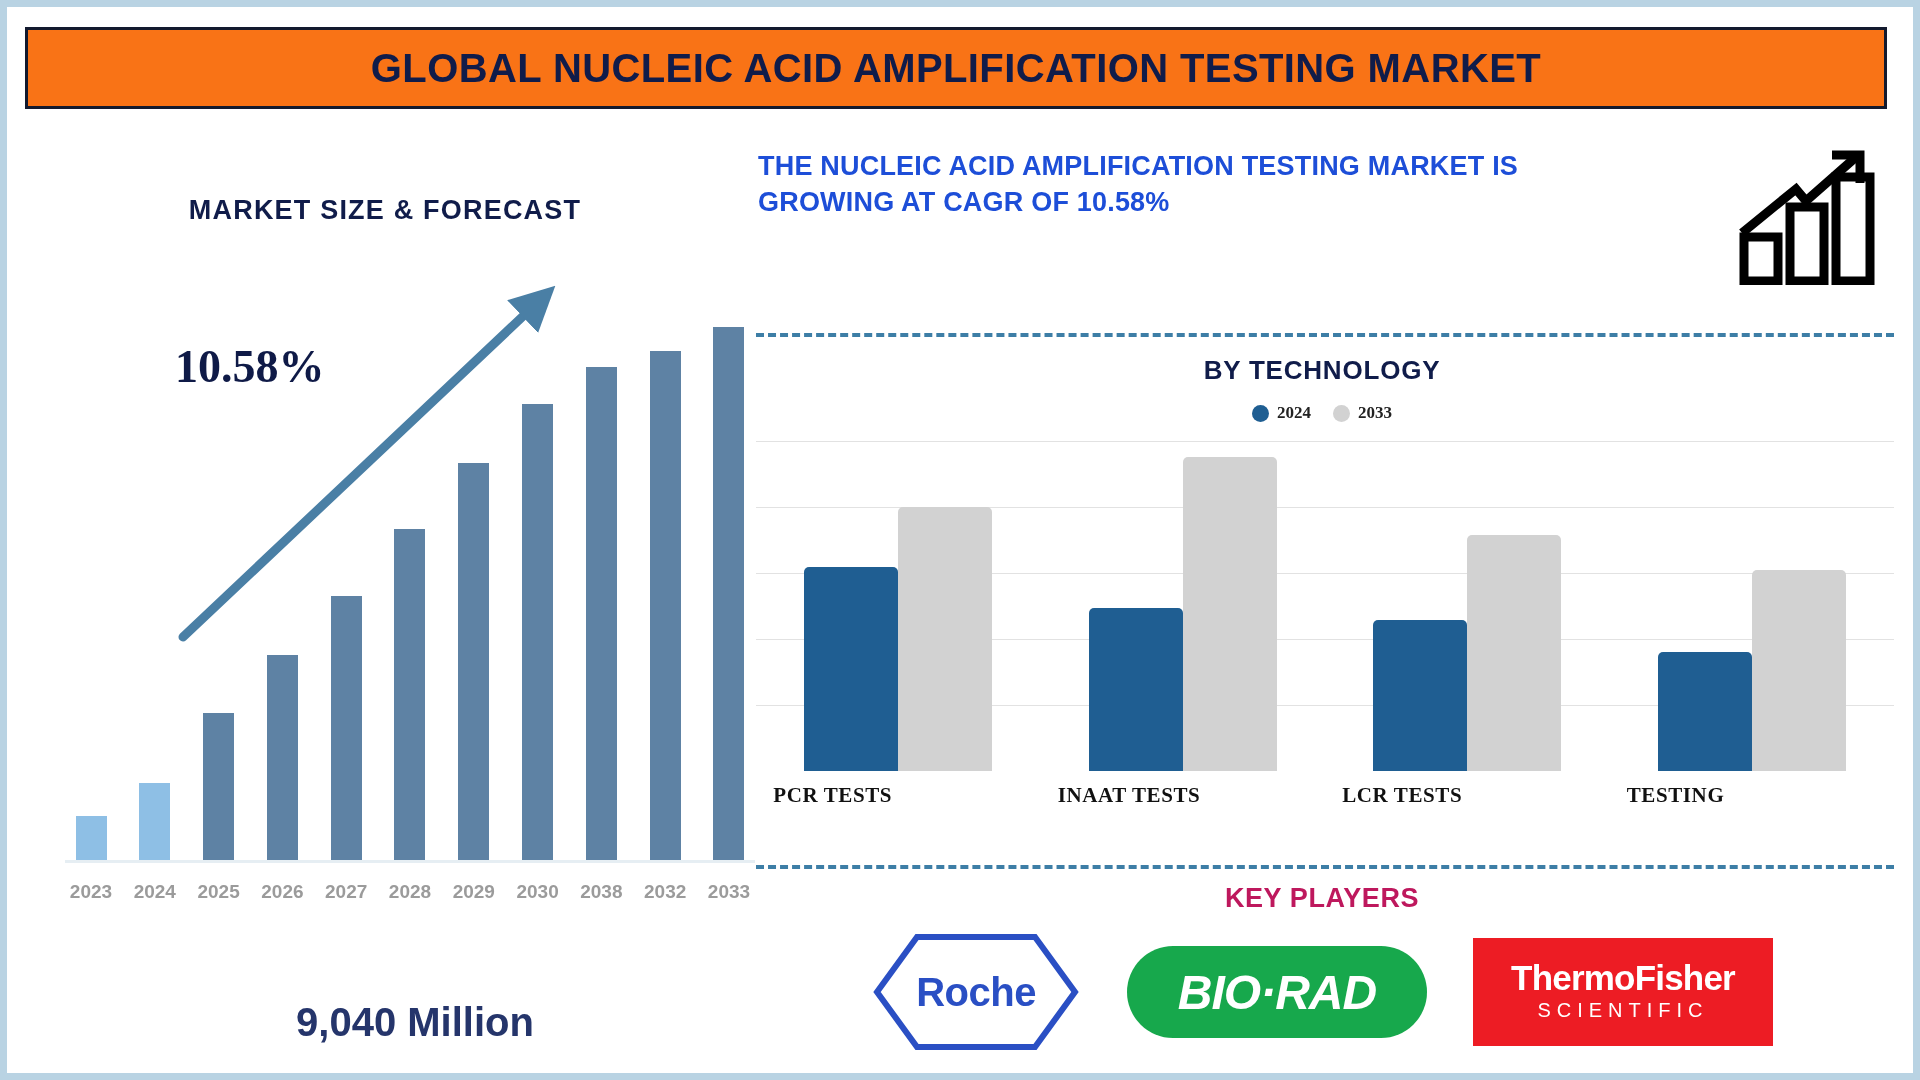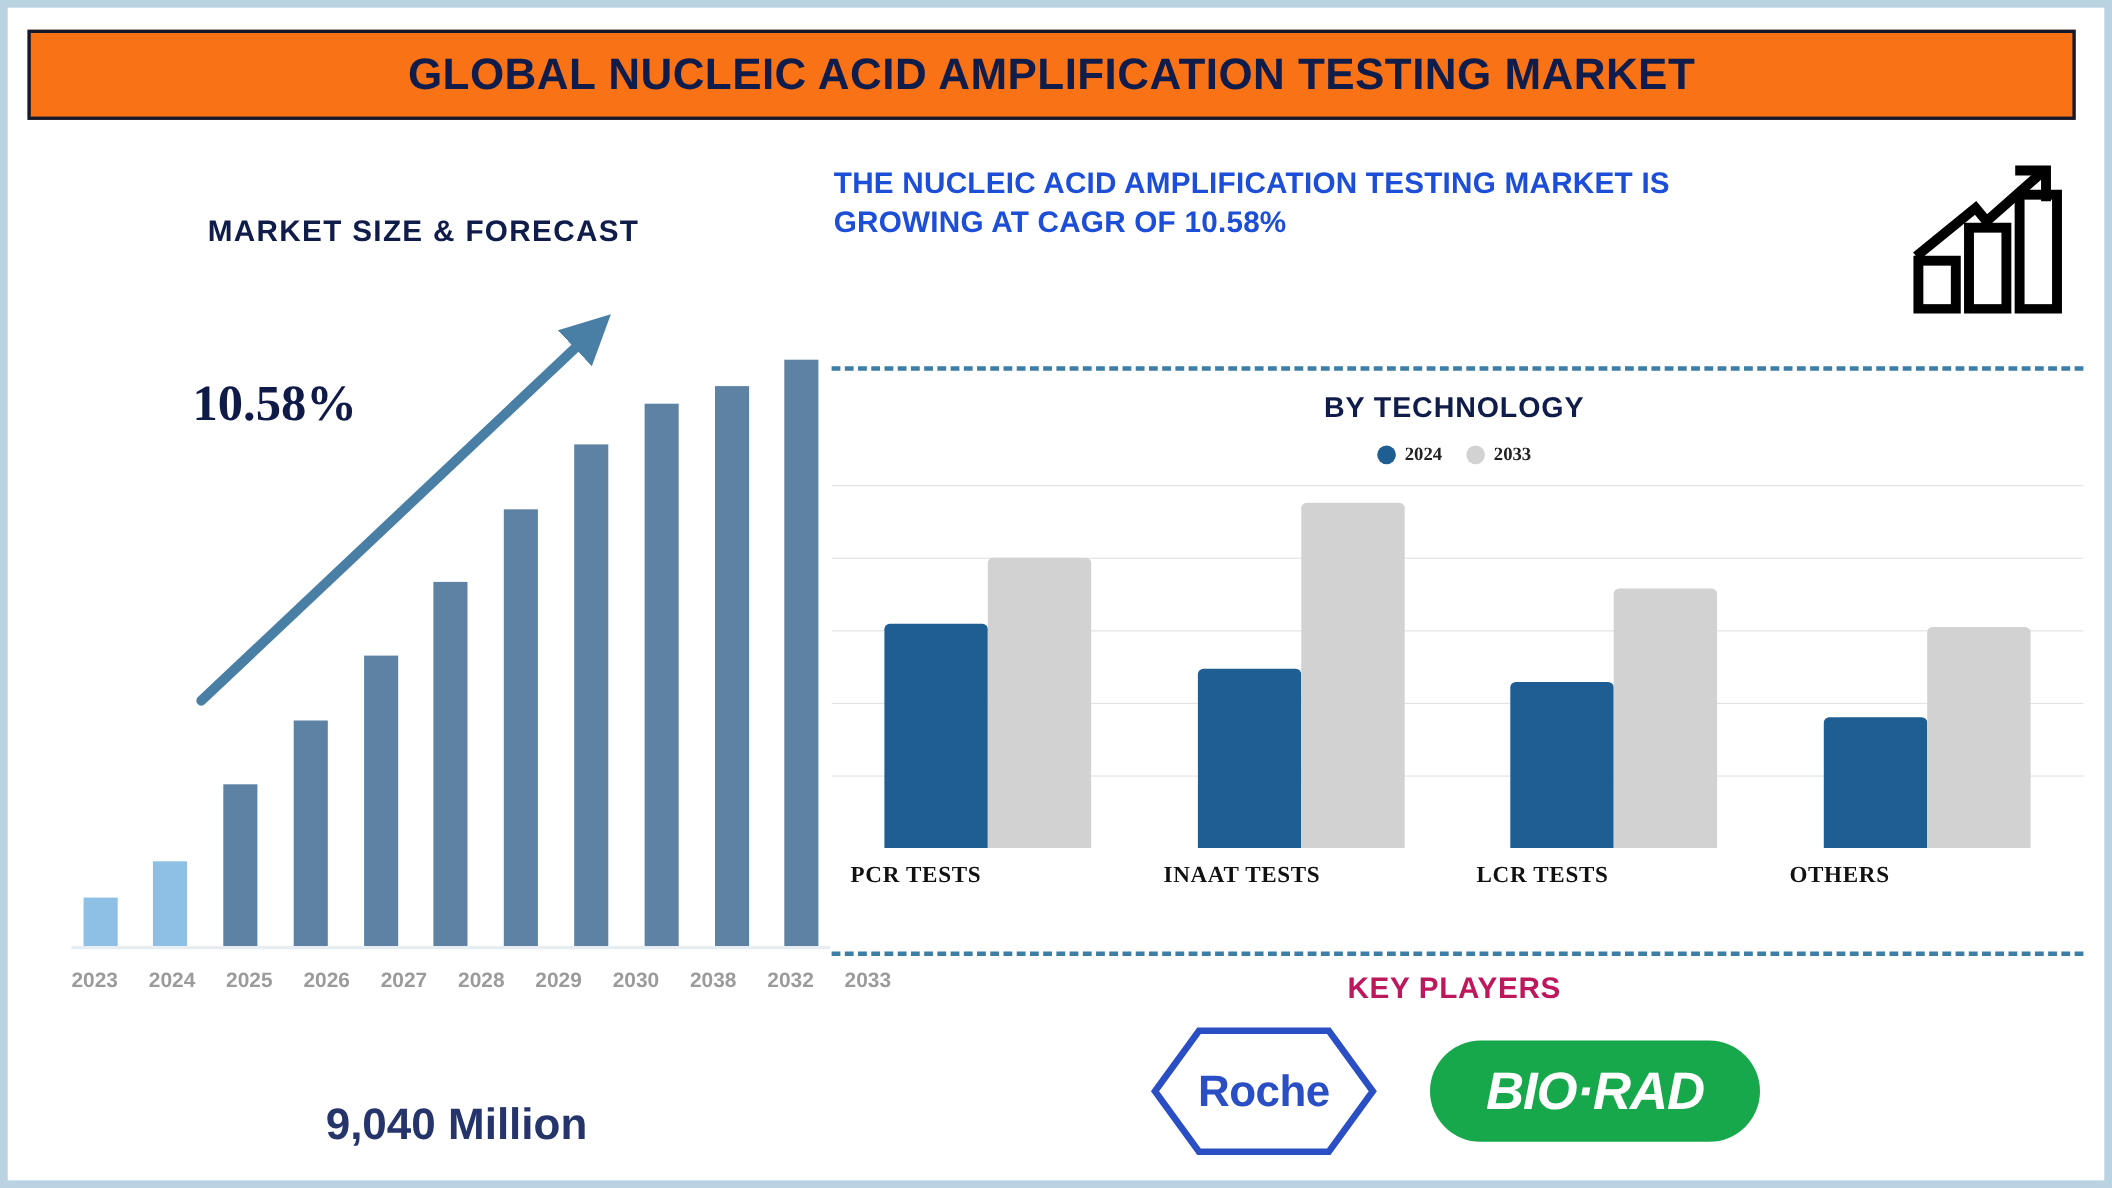--- a/index.html
+++ b/index.html
@@ -116,21 +116,20 @@
     background: #5e82a4;
   }
   .lbar.light { background: #8ebfe5; }
   .lyear-row {
     position: absolute;
     left: 10px;
     bottom: 72px;
     width: 690px;
     display: flex;
     justify-content: space-between;
-    gap: 28px;
   }
   .lyear {
     width: 52px;
     text-align: center;
     font-size: 19px;
     color: #9b9b9b;
     font-weight: bold;
     font-family: "Liberation Sans", sans-serif;
   }
   .ms-value {
@@ -500,36 +499,40 @@
           <div class="tgroup">
             <div class="tbar y2024" style="height: 36.1905%;"></div>
             <div class="tbar y2033" style="height: 60.9524%;"></div>
           </div>
         </div>
     </div>
     <div class="tcats" id="tech-cats">
         <div class="tcat">PCR TESTS</div>
         <div class="tcat">INAAT TESTS</div>
         <div class="tcat">LCR TESTS</div>
-        <div class="tcat">OTHERS</div>
+        <div class="tcat">TESTING</div>
       </div>
 
     <div class="divider bottom"></div>
 
     <div class="kp-heading">KEY PLAYERS</div>
 
     <div class="logos">
 
       <div class="logo-roche">
         <svg width="210" height="122" viewBox="0 0 210 122">
           <polygon points="6,61 46,6 164,6 204,61 164,116 46,116" fill="none" stroke="#2a4fc4" stroke-width="6"></polygon>
         </svg>
         <div class="roche-text">Roche</div>
       </div>
 
       <div class="logo-biorad">
         <span class="biorad-text">BIO·RAD</span>
       </div>
 
+      <div class="logo-thermo">
+        <span class="thermo-l1">ThermoFisher</span>
+        <span class="thermo-l2">SCIENTIFIC</span>
+      </div>
 
     </div>
   </div>
 </div>
 
 </body></html>

